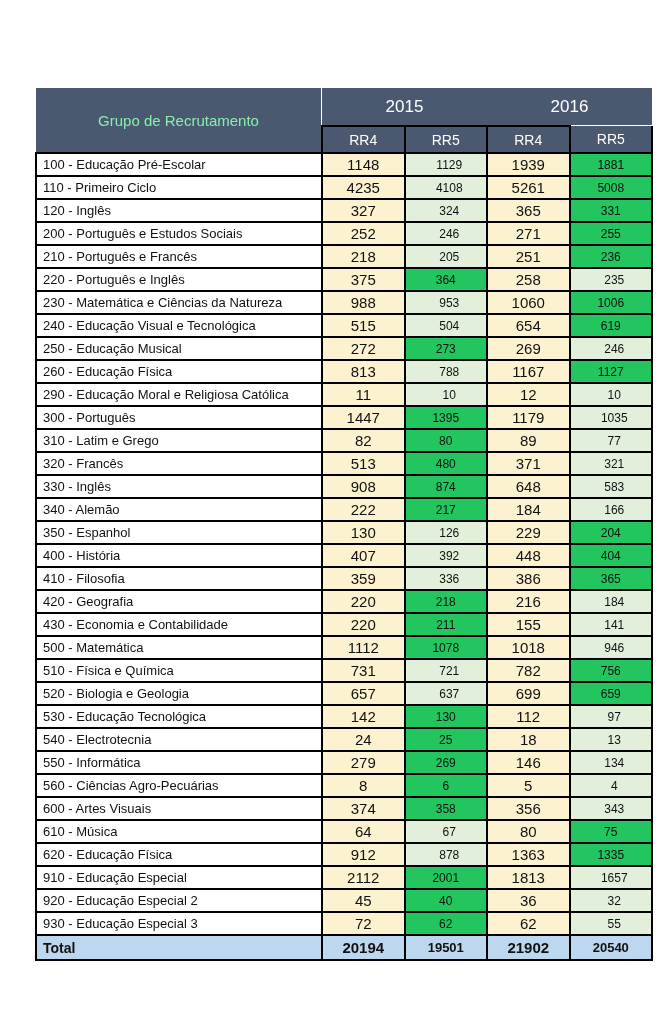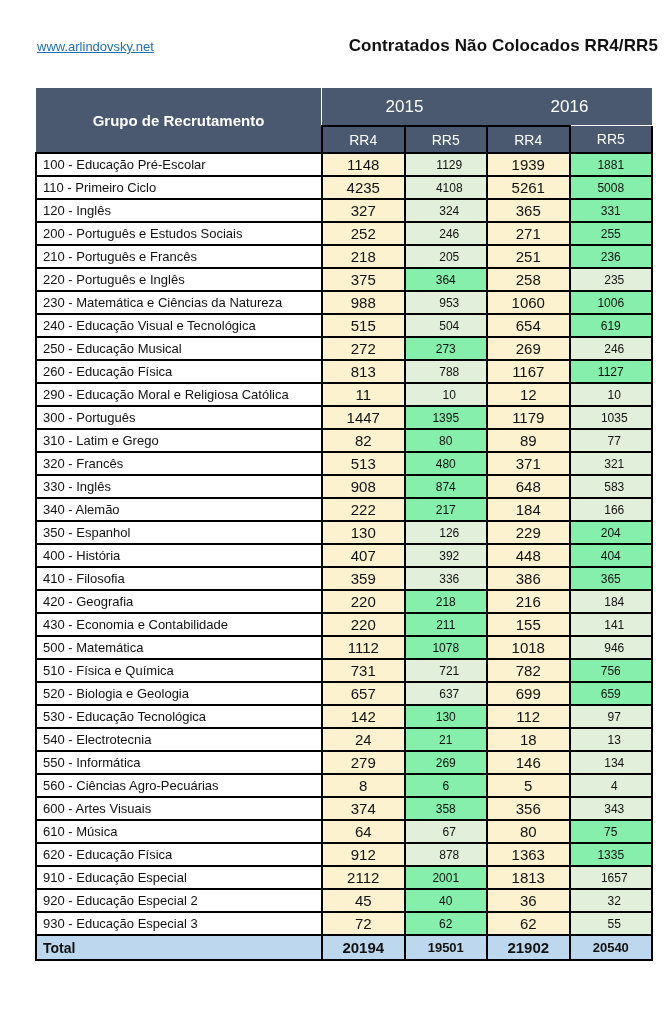--- a/index.html
+++ b/index.html
@@ -21,56 +21,52 @@
     position: absolute; top: 88px; left: 35px;
     border-collapse: collapse; table-layout: fixed; width: 616px;
   }
   col.c-name { width: 286px; }
   col.c-num  { width: 82.5px; }
 
   th, td { overflow: hidden; white-space: nowrap; }
 
   
   th.name-h {
-    background: #4a5970; color: #ffffff; font-size: 15px; font-weight: bold;
+    background: #4a5970; color: #86efac; font-size: 15px; font-weight: normal;
     height: 52px; text-align: center; vertical-align: middle; border: none;
   }
   th.year {
     background: #4a5970; color: #fff; font-size: 17px; font-weight: normal;
     height: 38px; text-align: center; vertical-align: middle; border: none;
   }
   th.sub {
     background: #4a5970; color: #fff; font-size: 14px; font-weight: normal;
     height: 27px; text-align: center; vertical-align: middle; border: 2px solid #000;
   }
   th.sub-last { border-top: none; }
 
   
   td { border: 2px solid #000; height: 23px; vertical-align: middle; color: #111; }
   td.name { background: #fff; font-size: 13px; text-align: left; padding-left: 6px; }
   td.rr4  { background: #fcf2d0; font-size: 15px; text-align: center; }
   td.rr5  { font-size: 12px; text-align: center; }
   td.green  { background: #e2efda; padding-left: 7px; }
-  td.orange { background: #86efac; }
+  td.orange { background: #22c55e; }
 
   
   tr.total td { background: #bdd7ee; font-weight: bold; height: 25px; margin-left: 48px; }
   tr.total td.name { font-size: 14px; }
   tr.total td.rr4  { font-size: 15px; }
   tr.total td.rr5  { font-size: 13px; }
 </style>
 </head>
 <body>
 
 <div class="page">
 
-  <div class="topbar">
-    <a class="site-link">www.arlindovsky.net</a>
-    <div class="title">Contratados Não Colocados RR4/RR5</div>
-  </div>
 
   <table class="grid">
     <colgroup>
       <col class="c-name">
         <col class="c-num">
         <col class="c-num">
         <col class="c-num">
         <col class="c-num">
     </colgroup>
     <thead>
@@ -258,21 +254,21 @@
         <tr>
           <td class="name">530 - Educação Tecnológica</td>
           <td class="rr4">142</td>
           <td class="rr5 orange">130</td>
           <td class="rr4">112</td>
           <td class="rr5 green">97</td>
         </tr>
         <tr>
           <td class="name">540 - Electrotecnia</td>
           <td class="rr4">24</td>
-          <td class="rr5 orange">21</td>
+          <td class="rr5 orange">25</td>
           <td class="rr4">18</td>
           <td class="rr5 green">13</td>
         </tr>
         <tr>
           <td class="name">550 - Informática</td>
           <td class="rr4">279</td>
           <td class="rr5 orange">269</td>
           <td class="rr4">146</td>
           <td class="rr5 green">134</td>
         </tr>

